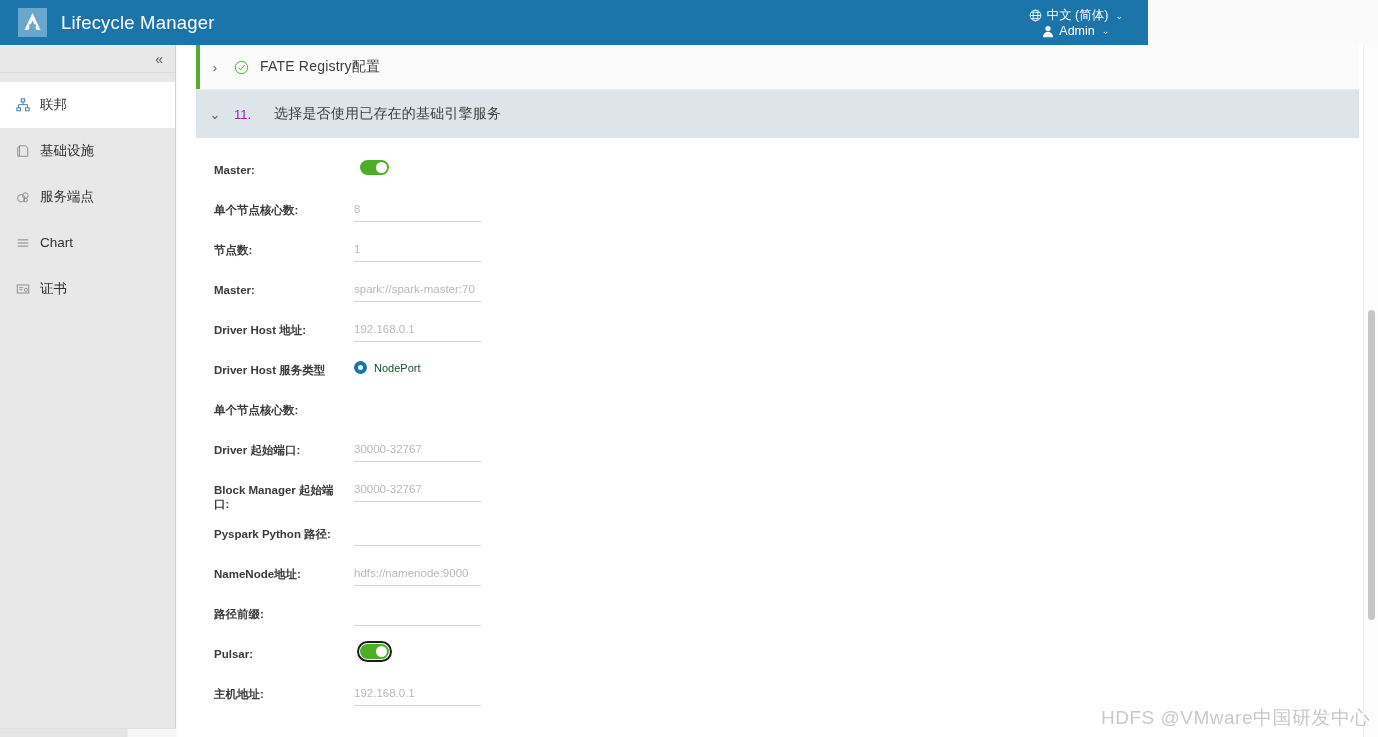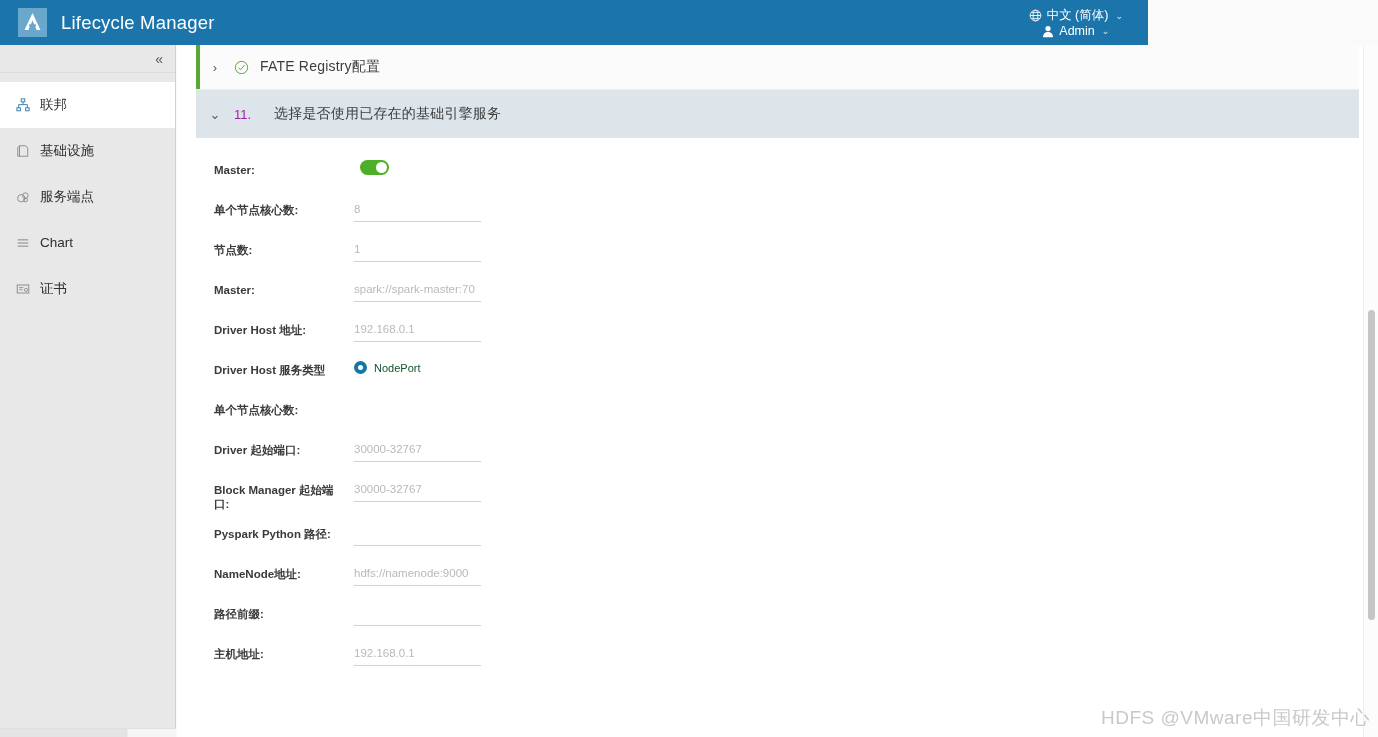--- a/index.html
+++ b/index.html
@@ -403,20 +403,26 @@
           </div>
       </div>
 
       <div class="frow">
         <div class="flabel">路径前缀:</div>
         <div class="fctrl">
             <input class="uinput ctrl-offset" placeholder="" style="">
           </div>
       </div>
 
+      <div class="frow">
+        <div class="flabel">Pulsar:</div>
+        <div class="fctrl">
+            <span class="switch focused ctrl-offset-sw"></span>
+          </div>
+      </div>
 
       <div class="frow">
         <div class="flabel">主机地址:</div>
         <div class="fctrl">
             <input class="uinput ctrl-offset" placeholder="192.168.0.1" style="">
           </div>
       </div>
 
     </div>
   </div>

